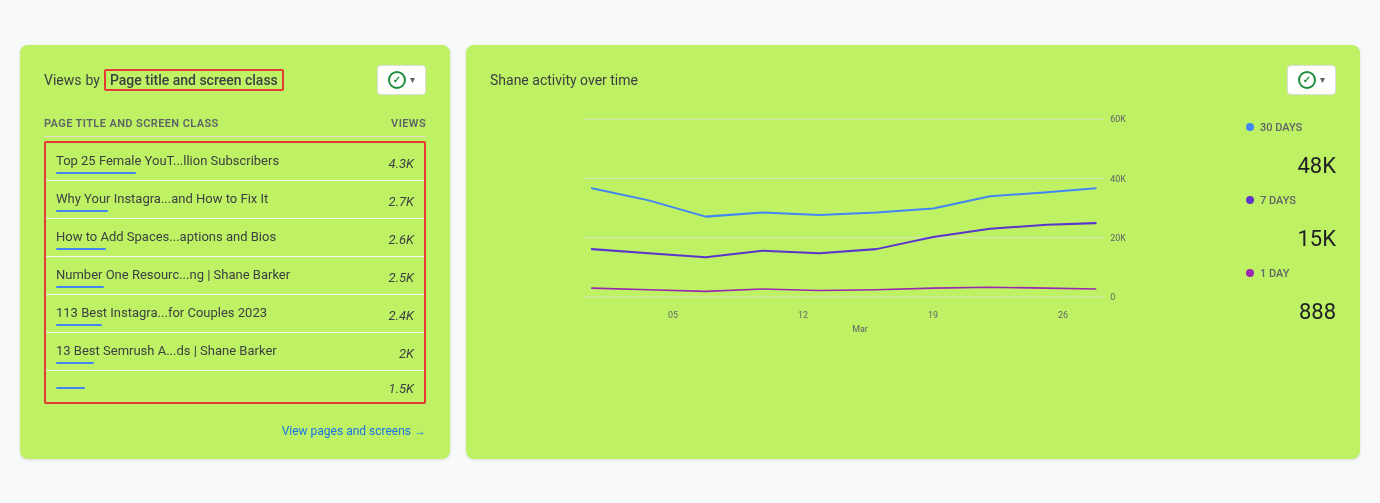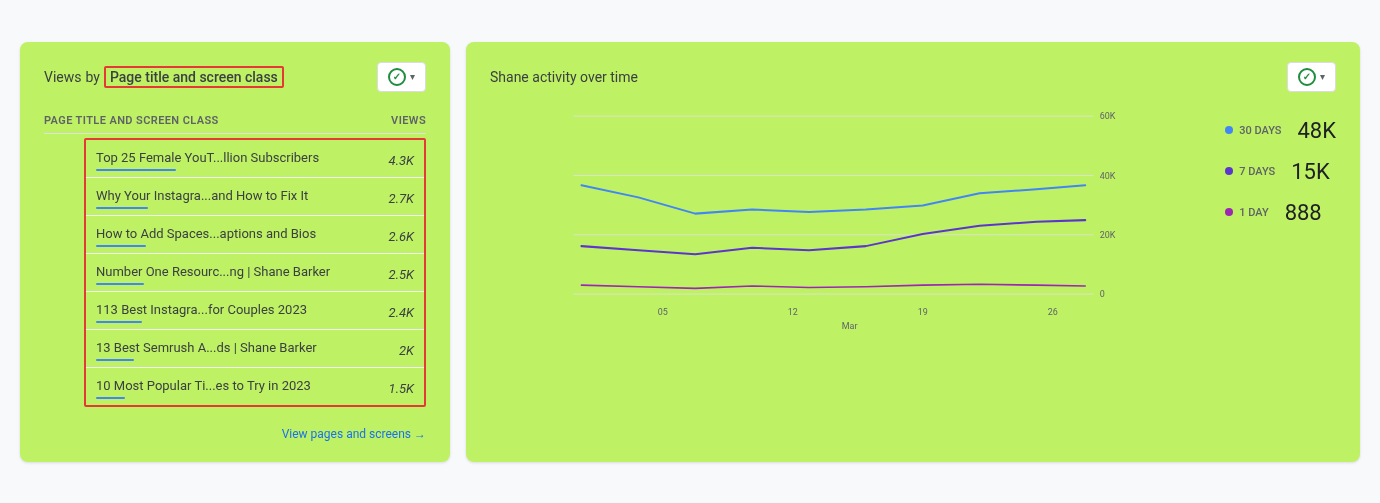--- a/index.html
+++ b/index.html
@@ -98,21 +98,20 @@
     .table-header-label {
       font-size: 11px;
       font-weight: 600;
       color: #5f6368;
       letter-spacing: 0.4px;
       text-transform: uppercase;
     }
     .table-rows {
       border: 2px solid #e53935;
       border-radius: 2px;
-      margin-left: 40px;
     }
     .table-row {
       display: flex;
       justify-content: space-between;
       align-items: center;
       padding: 10px 10px 6px 10px;
       border-bottom: 1px solid #f1f3f4;
     }
     .table-row:last-child {
       border-bottom: none;
@@ -166,21 +165,22 @@
     }
     .chart-legend {
       display: flex;
       flex-direction: column;
       gap: 16px;
       padding-top: 10px;
       min-width: 90px;
     }
     .legend-item {
       display: flex;
-      gap: 2px;
+      flex-direction: column;
+      gap: 19px;
     }
     .legend-dot-row {
       display: flex;
       align-items: center;
       gap: 6px;
     }
     .legend-dot {
       width: 8px;
       height: 8px;
       border-radius: 50%;
@@ -259,21 +259,20 @@
     </div>
         <div class="table-row">
       <div class="row-content">
         <span class="row-title">13 Best Semrush A...ds | Shane Barker</span>
         <div class="row-bar" style="width:38px;"></div>
       </div>
       <span class="row-value">2K</span>
     </div>
         <div class="table-row">
       <div class="row-content">
-        <span class="row-title">10 Most Popular Ti...es to Try in 2023</span>
         <div class="row-bar" style="width:29px;"></div>
       </div>
       <span class="row-value">1.5K</span>
     </div>
       </div>
 
     <div class="view-link">
       <a href="#">View pages and screens →</a>
     </div>
   </div>

